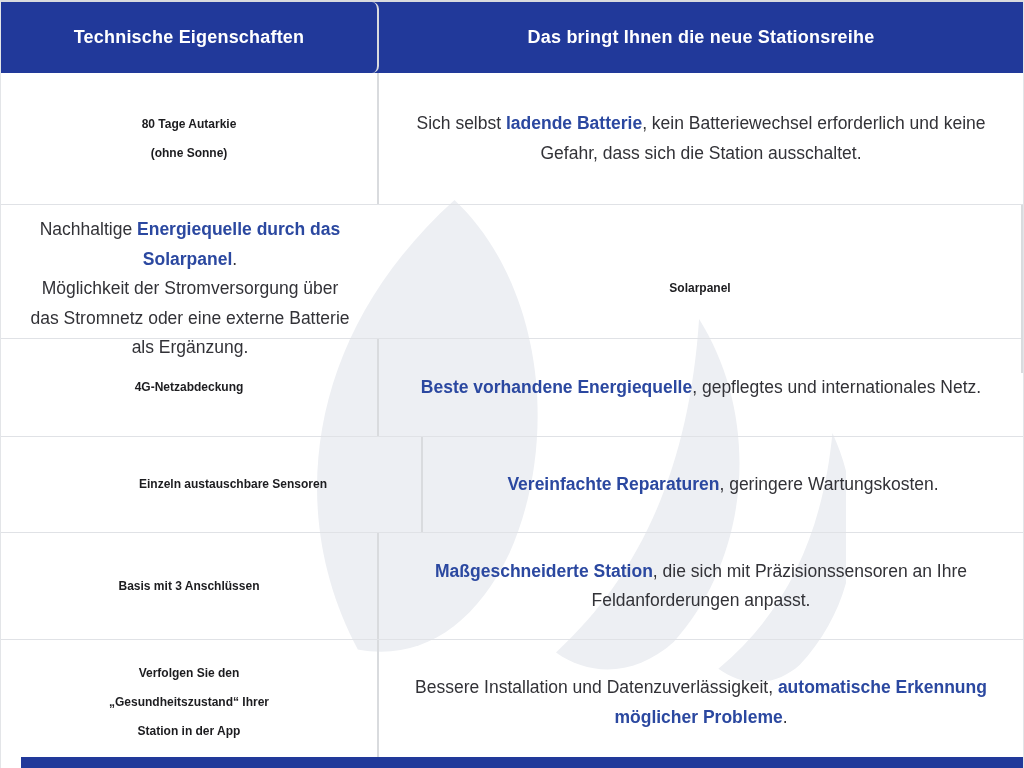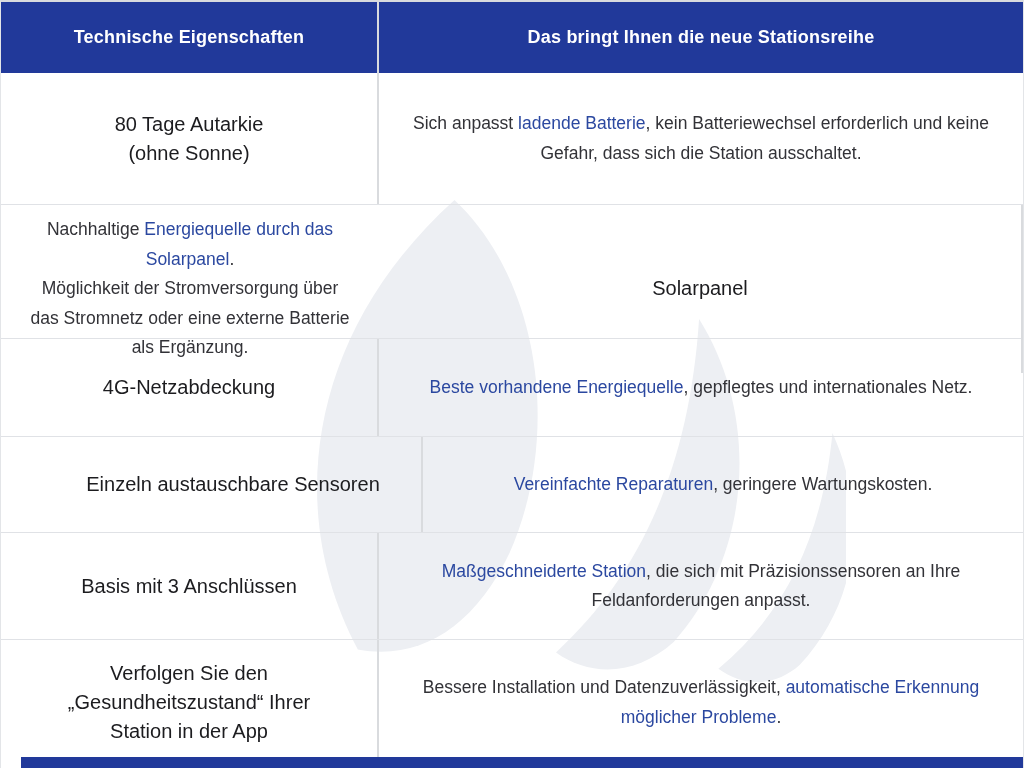--- a/index.html
+++ b/index.html
@@ -29,38 +29,38 @@
   .row {
     display: grid;
     grid-template-columns: 378px 1fr;
     background: transparent;
   }
   .row + .row { border-top: 1.5px solid #e0e2e6; }
   .header-row {
     background: var(--header_bg, #21399a);
     height: 71px;
   }
-  .header-row .cell { border-top: none; }
+  .header-row .cell { border-top: none; border-radius: 7px; }
   .cell {
     display: flex; align-items: center; justify-content: center;
     text-align: center;
     padding: 10px 26px;
   }
   .cell.left { border-right: 2px solid #d9dbde; padding: 10px 18px; }
   .header-row .cell.left { border-right-color: #d9dbde; }
   .th {
     color: #ffffff; font-weight: 700; font-size: 18px; letter-spacing: 0.2px;
   }
   .feature {
-    font-weight: 400; font-size: 20px; color: #1c1c1f; line-height: 29px;
+    font-weight: 700; font-size: 12px; color: #1c1c1f; line-height: 29px;
   }
   .benefit {
     font-size: 17.5px; color: #323237; line-height: 29.5px; max-width: 600px;
   }
-  .benefit .hl { color: var(--highlight, #2b48a0); font-weight: 400; }
+  .benefit .hl { color: var(--highlight, #2b48a0); font-weight: 700; }
 
   
   .body-rows .row:nth-child(1) { height: 131px; }
   .body-rows .row:nth-child(2) { height: 134px; }
   .body-rows .row:nth-child(3) { height: 98px; }
   .body-rows .row:nth-child(4) { height: 96px; padding-left: 44px; }
   .body-rows .row:nth-child(5) { height: 107px; }
   .body-rows .row:nth-child(6) { height: 126px; }
 
   .bottom-bar {
@@ -85,21 +85,21 @@
   <div class="tbl">
     <div class="row header-row">
       <div class="cell left th">Technische Eigenschaften</div>
       <div class="cell th">Das bringt Ihnen die neue Stationsreihe</div>
     </div>
 
     <div class="body-rows">
   <div class="row">
     <div class="cell left feature">80 Tage Autarkie<br>(ohne Sonne)</div>
     <div class="cell">
-            <div class="benefit"><span>Sich anpasst </span><span class="hl">ladende Batterie</span><span>, kein Batteriewechsel erforderlich und keine Gefahr, dass sich die Station ausschaltet.</span></div>
+            <div class="benefit"><span>Sich selbst </span><span class="hl">ladende Batterie</span><span>, kein Batteriewechsel erforderlich und keine Gefahr, dass sich die Station ausschaltet.</span></div>
           </div>
   </div>
 
   <div class="row">
     <div class="cell">
             <div class="benefit"><span>Nachhaltige </span><span class="hl">Energiequelle durch das Solarpanel</span><span>.</span><br><span>Möglichkeit der Stromversorgung über das Stromnetz oder eine externe Batterie als Ergänzung.</span></div>
           </div>
     <div class="cell left feature">Solarpanel</div>
   </div>
 

